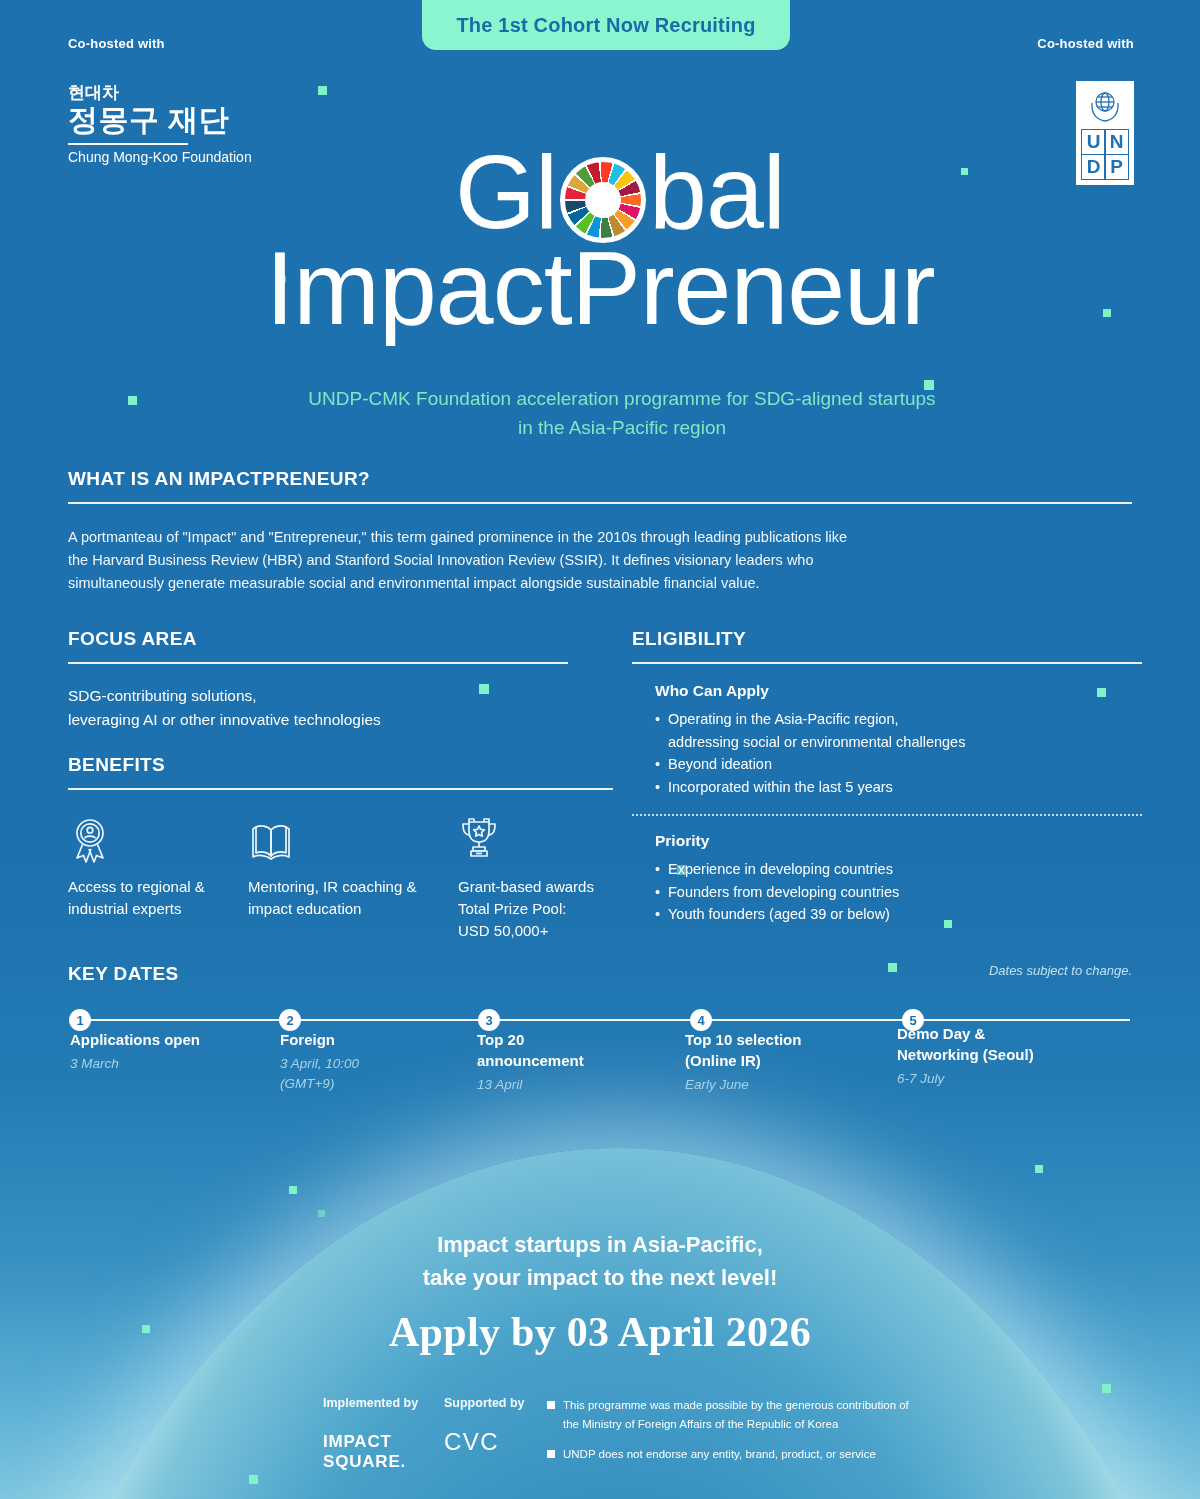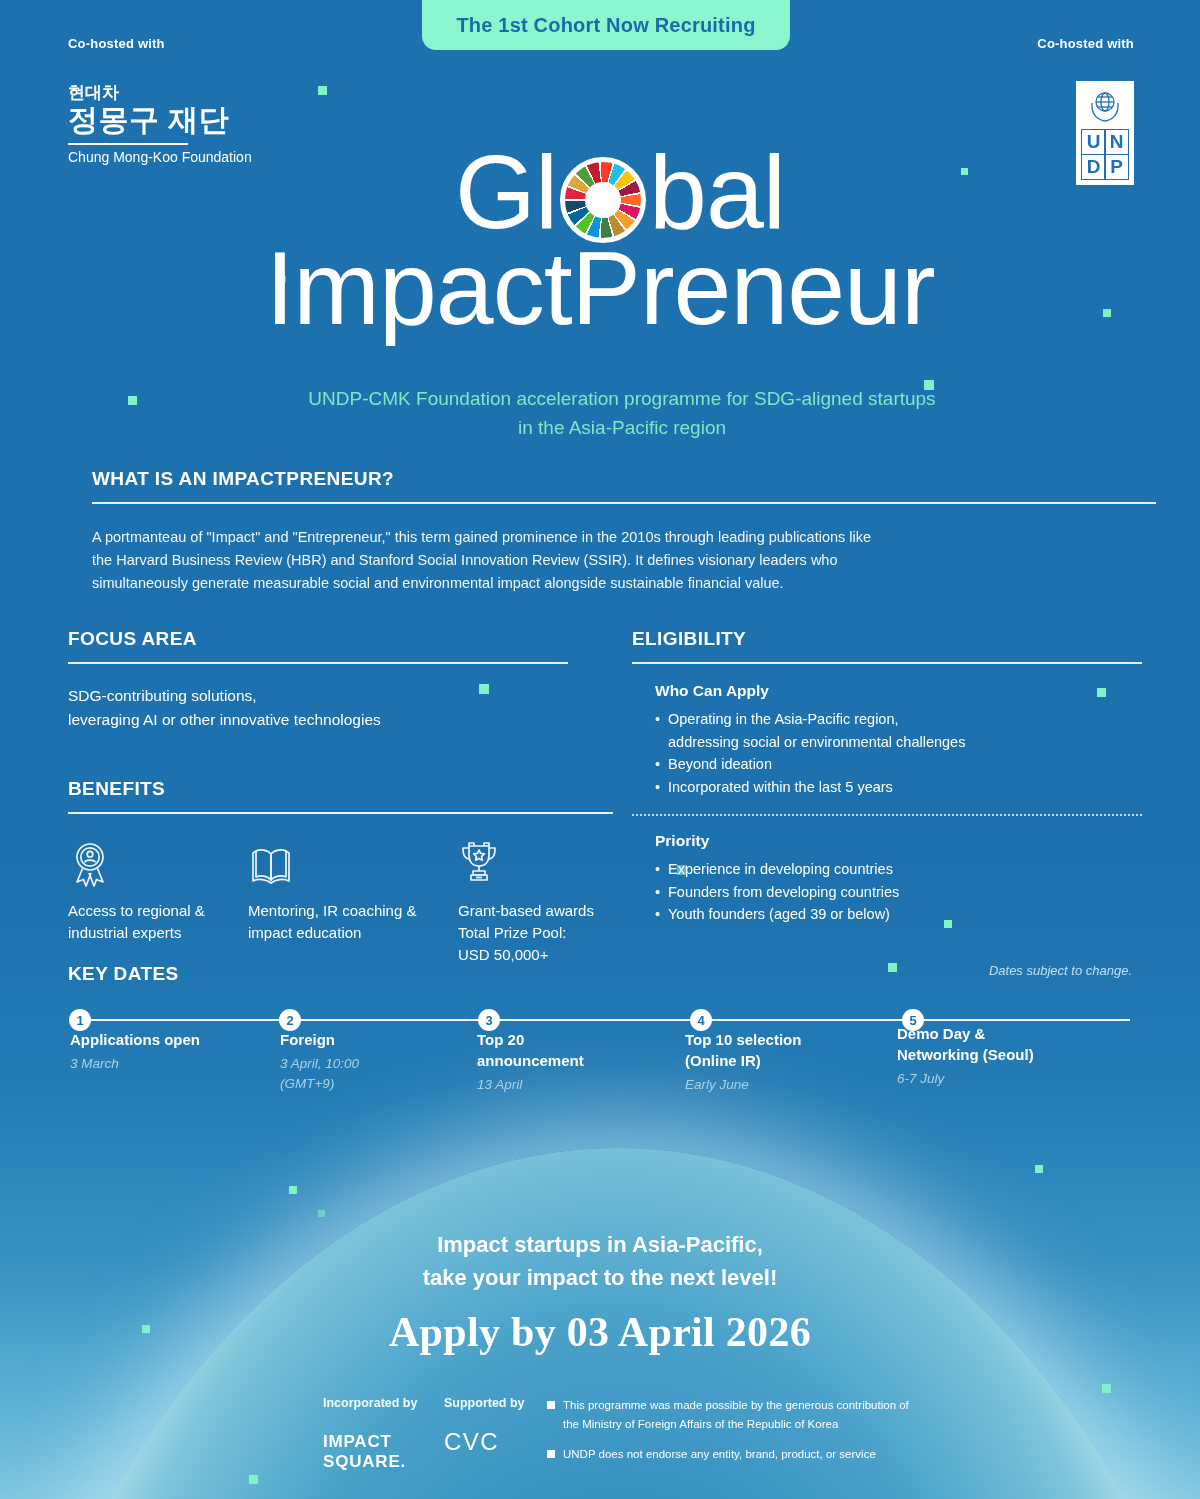--- a/index.html
+++ b/index.html
@@ -69,36 +69,36 @@
     position:absolute; left:0; right:0; top:384px; text-align:center; z-index:3;
     color:#7fe9c4; font-size:19px; font-weight:500; line-height:29px; white-space:pre-line;margin-left:44px;
   }
 
   .preline { white-space:pre-line; }
 
   section { position:absolute; z-index:3; }
   .sec-heading { font-size:19px; font-weight:700; letter-spacing:.4px; color:#fff; }
   .rule { height:2px; background:rgba(255,255,255,.92); margin-top:12px; }
 
-  .sec-whatis { left:68px; top:468px; width:1064px;margin-left:24px; }
+  .sec-whatis { left:68px; top:468px; width:1064px; }
   .sec-whatis .body { margin-top:22px; max-width:850px; font-size:14.5px; line-height:23px; color:#f2f8fc; }
 
   .sec-focus { left:68px; top:628px; width:500px; }
   .sec-focus .body { margin-top:20px; font-size:15.5px; line-height:24px; }
 
   .sec-elig { left:632px; top:628px; width:510px; }
   .elig-inner { padding-left:23px; margin-top:18px; }
   .elig-title { font-size:15.5px; font-weight:700; margin-bottom:8px; }
   ul.blist { list-style:none; }
   ul.blist li { display:flex; font-size:14.5px; line-height:22.5px; }
   ul.blist .dot { width:13px; flex:none; }
   .dotted-div { border-top:2px dotted rgba(255,255,255,.75); margin:16px 0 16px; width:510px; margin-left:-23px; }
   .elig-inner .dotted-div { margin-left:-23px; }
 
-  .sec-benefits { left:68px; top:778px; width:545px; }
+  .sec-benefits { left:68px; top:754px; width:545px; }
   .bene-cards { position:relative; margin-top:26px; height:130px; }
   .bene-card { position:absolute; top:0; }
   .bene-card .icon { height:48px; display:flex; align-items:flex-end; }
   .bene-card .blabel { margin-top:12px; font-size:15px; line-height:22px; }
   .bene-1 { left:0; width:175px; }
   .bene-2 { left:180px; width:205px; }
   .bene-3 { left:390px; width:160px; }
   .bene-3 .icon { align-items:flex-start; }
 
   .sec-dates { left:68px; top:963px; width:1064px; }
@@ -345,21 +345,21 @@
   </section>
 
   <div class="hero">
     <div class="hero-line">Impact startups in Asia-Pacific,</div>
     <div class="hero-line">take your impact to the next level!</div>
     <div class="hero-cta">Apply by 03 April 2026</div>
   </div>
 
   <div class="footer">
     <div class="f-col f-impact">
-      <div class="f-label">Incorporated by</div>
+      <div class="f-label">Implemented by</div>
       <div class="f-name preline">IMPACT
 SQUARE.</div>
     </div>
     <div class="f-col f-cvc">
       <div class="f-label">Supported by</div>
       <div class="f-name">CVC</div>
     </div>
     <div class="f-col f-notes">
       <div class="f-note">
         <span class="fsq"></span>

